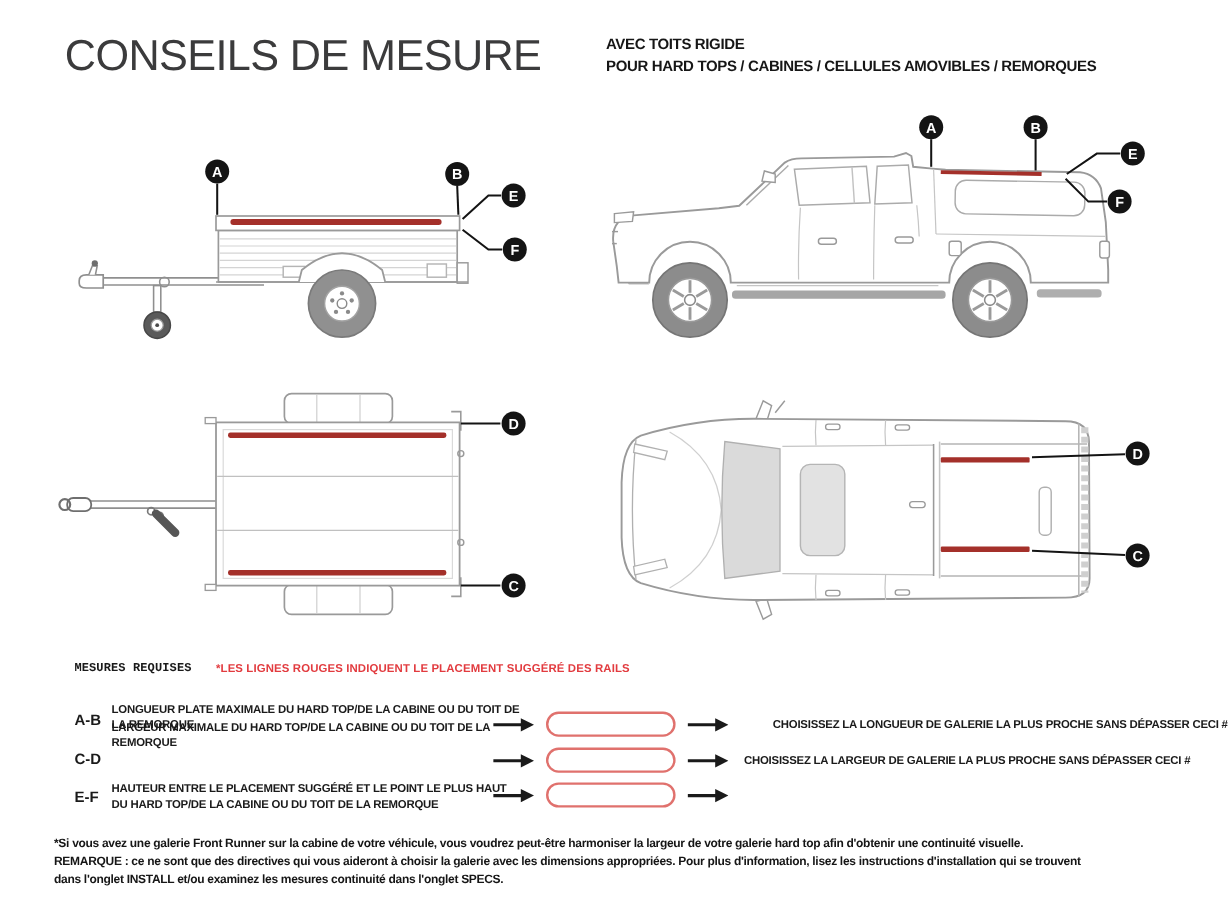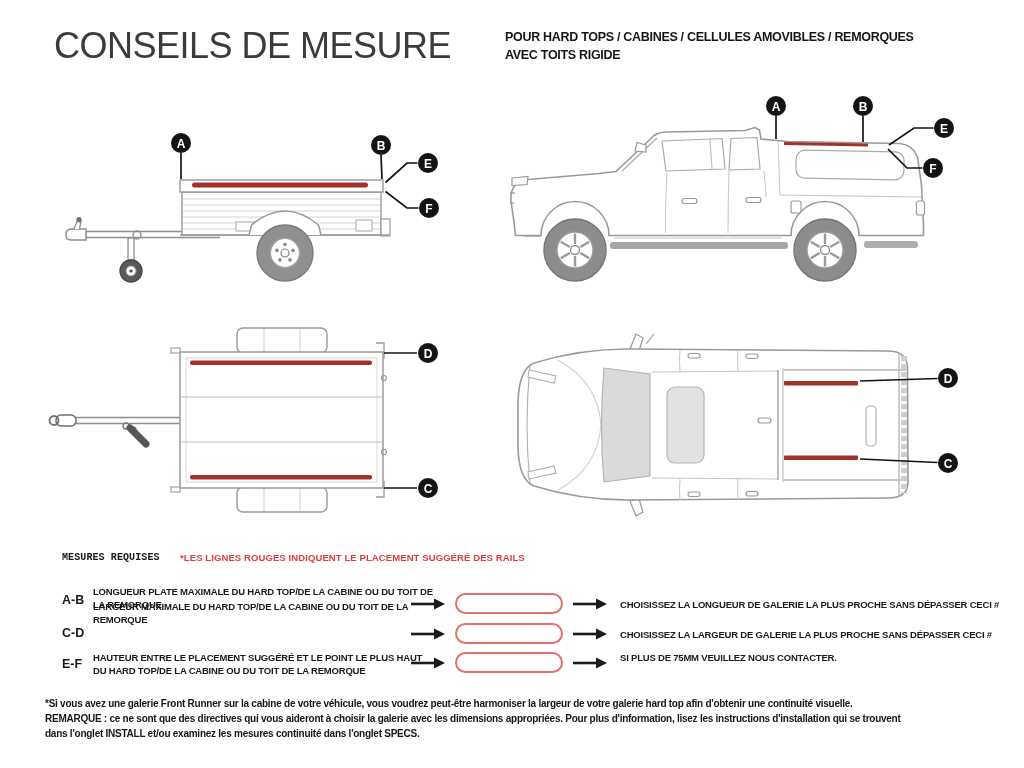--- a/index.html
+++ b/index.html
@@ -41,22 +41,22 @@
   svg{display:block;}
   svg text.cl{
     font-family:"Liberation Sans", sans-serif;font-size:12px;font-weight:700;fill:#ffffff;
   }
 </style>
 </head>
 <body>
 
 <div class="abs page-title">CONSEILS DE MESURE</div>
 <div class="abs subtitle">
+  <div>AVEC TOITS RIGIDE</div>
   <div>POUR HARD TOPS / CABINES / CELLULES AMOVIBLES / REMORQUES</div>
-  <div>AVEC TOITS RIGIDE</div>
 </div>
 
 <svg class="abs" style="left:40px;top:95px" width="420" height="220" viewBox="0 0 420 220">
 
   <g stroke="#8f8f8f" stroke-width="1.4" fill="none">
     <line x1="46" y1="136.5" x2="180" y2="136.5"></line>
     <line x1="46" y1="142.5" x2="180" y2="142.5"></line>
     <line x1="46" y1="136.5" x2="46" y2="142.5"></line>
   </g>
 
@@ -339,21 +339,21 @@
 <div class="abs row-desc" style="left:93px;top:586px">LONGUEUR PLATE MAXIMALE DU HARD TOP/DE LA CABINE OU DU TOIT DE LA REMORQUE</div>
 <svg class="abs" style="left:411px;top:598px" width="34" height="12" viewBox="0 0 34 12">
   <line x1="0" y1="6" x2="24" y2="6" stroke="#1a1a1a" stroke-width="2.6"></line>
     <polygon points="23,0.5 34,6 23,11.5" fill="#1a1a1a"></polygon>
 </svg>
 <div class="abs pill" style="left:455px;top:593px"></div>
 <svg class="abs" style="left:573px;top:598px" width="34" height="12" viewBox="0 0 34 12">
   <line x1="0" y1="6" x2="24" y2="6" stroke="#1a1a1a" stroke-width="2.6"></line>
     <polygon points="23,0.5 34,6 23,11.5" fill="#1a1a1a"></polygon>
 </svg>
-<div class="abs row-result" style="left:620px;top:598px">
+<div class="abs row-result" style="left:644px;top:598px">
   <div>CHOISISSEZ LA LONGUEUR DE GALERIE LA PLUS PROCHE SANS DÉPASSER CECI #</div>
 </div>
 
 <div class="abs row-key" style="left:62px;top:626px">C-D</div>
 <div class="abs row-desc" style="left:93px;top:601px">LARGEUR MAXIMALE DU HARD TOP/DE LA CABINE OU DU TOIT DE LA REMORQUE</div>
 <svg class="abs" style="left:411px;top:628px" width="34" height="12" viewBox="0 0 34 12">
   <line x1="0" y1="6" x2="24" y2="6" stroke="#1a1a1a" stroke-width="2.6"></line>
     <polygon points="23,0.5 34,6 23,11.5" fill="#1a1a1a"></polygon>
 </svg>
 <div class="abs pill" style="left:455px;top:623px"></div>
@@ -370,18 +370,17 @@
 <svg class="abs" style="left:411px;top:657px" width="34" height="12" viewBox="0 0 34 12">
   <line x1="0" y1="6" x2="24" y2="6" stroke="#1a1a1a" stroke-width="2.6"></line>
     <polygon points="23,0.5 34,6 23,11.5" fill="#1a1a1a"></polygon>
 </svg>
 <div class="abs pill" style="left:455px;top:652px"></div>
 <svg class="abs" style="left:573px;top:657px" width="34" height="12" viewBox="0 0 34 12">
   <line x1="0" y1="6" x2="24" y2="6" stroke="#1a1a1a" stroke-width="2.6"></line>
     <polygon points="23,0.5 34,6 23,11.5" fill="#1a1a1a"></polygon>
 </svg>
 <div class="abs row-result" style="left:620px;top:651px">
-  <div>SI PLUS DE 75MM VEUILLEZ NOUS CONTACTER.</div>
 </div>
 
 <div class="abs footer-line" style="left:45px;top:696px">*Si vous avez une galerie Front Runner sur la cabine de votre véhicule, vous voudrez peut-être harmoniser la largeur de votre galerie hard top afin d'obtenir une continuité visuelle.</div>
 <div class="abs footer-line" style="left:45px;top:711px">REMARQUE : ce ne sont que des directives qui vous aideront à choisir la galerie avec les dimensions appropriées. Pour plus d'information, lisez les instructions d'installation qui se trouvent</div>
 <div class="abs footer-line" style="left:45px;top:726px">dans l'onglet INSTALL et/ou examinez les mesures continuité dans l'onglet SPECS.</div>
 
 </body></html>

